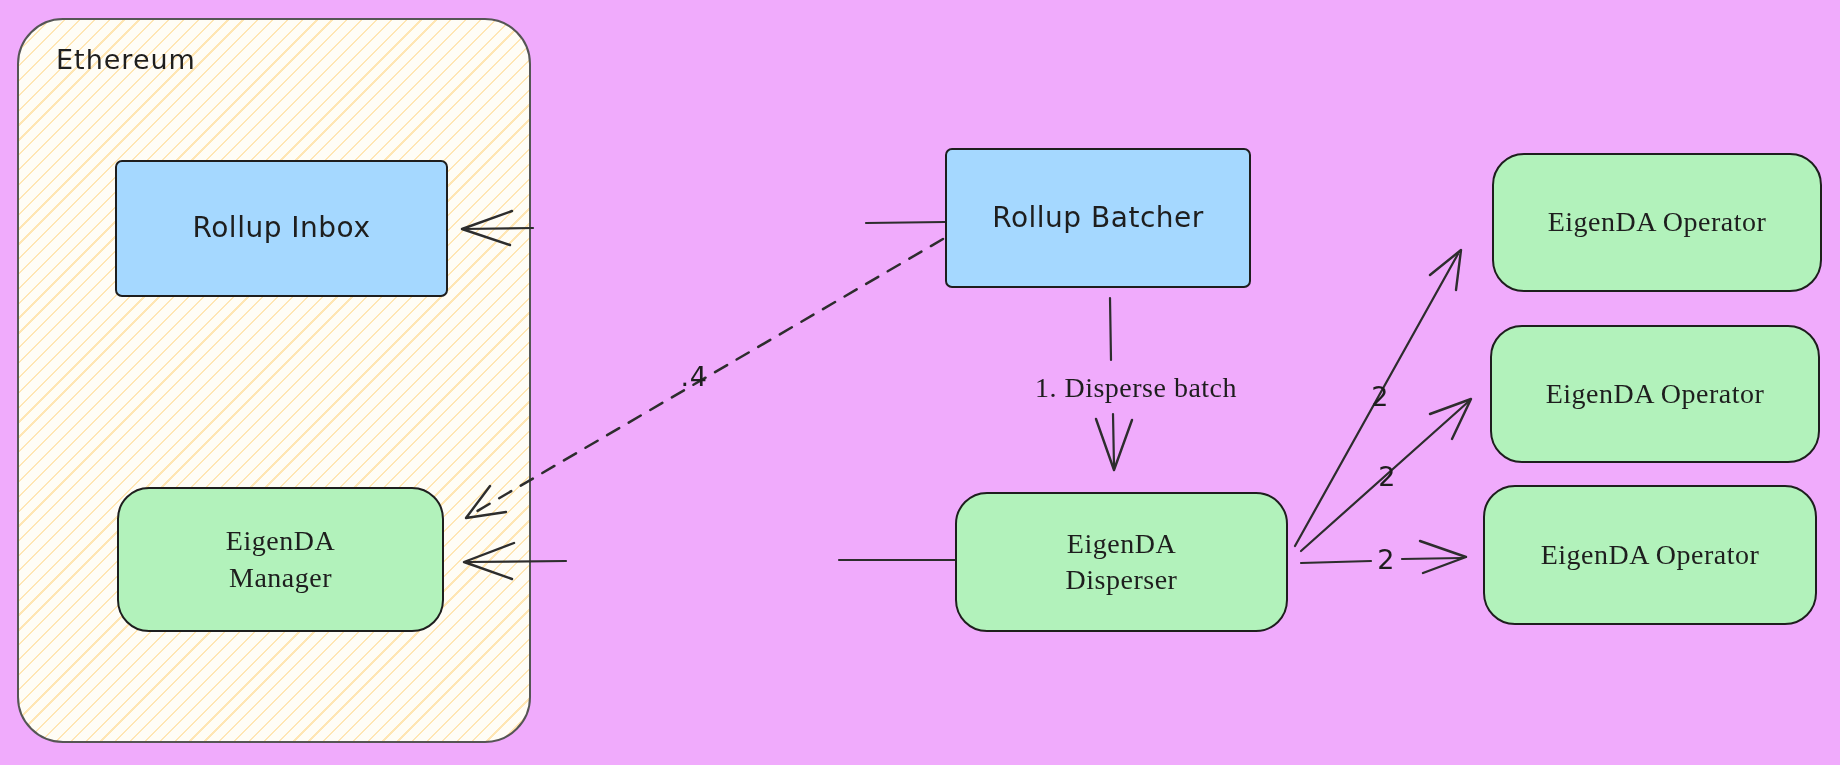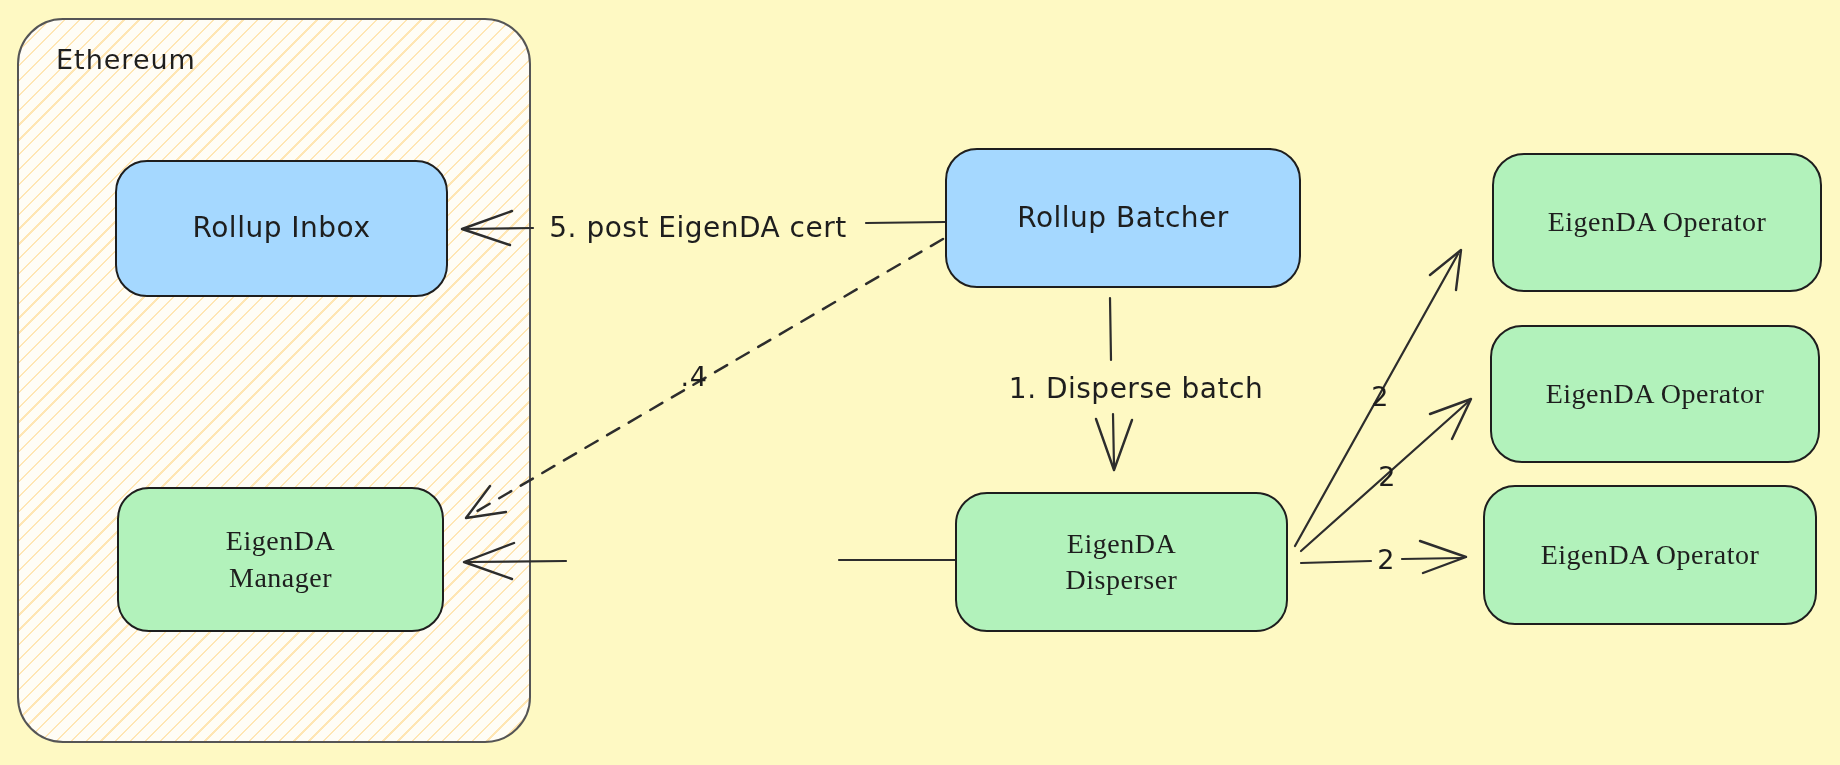--- a/index.html
+++ b/index.html
@@ -1,19 +1,19 @@
 <!DOCTYPE html>
 <html><head>
 <meta charset="utf-8">
 <style>
   html,body{margin:0;padding:0;background:#ffffff;}
   #canvas{
     position:relative;
     width:1840px;height:765px;
-    background:#fef9c3;
+    background:#f0abfc;
     font-family:"DejaVu Sans", sans-serif;
     color:#1e1e1e;
     overflow:hidden;
   }
   
   .eth-box{
     position:absolute;
     left:17px;top:18px;width:514px;height:725px;
     box-sizing:border-box;
     border:2.2px solid #555555;
@@ -37,24 +37,24 @@
     box-sizing:border-box;
     border:2.5px solid #1e1e1e;
     border-radius:32px;
     display:flex;align-items:center;justify-content:center;
     text-align:center;
     font-size:28px;
     letter-spacing:0.5px;
     line-height:1.3;
     white-space:pre-line;
   }
-  .node.blue{background:#a5d8ff;}
+  .node.blue{background:#a5d8ff;border-radius:7px;}
   .node.green{background:#b2f2bb;font-family:Liberation Serif, serif;}
   #n-rollup-inbox     {left:115px; top:160px; width:333px; height:137px;}
-  #n-rollup-batcher   {left:945px; top:148px; width:356px; height:140px;}
+  #n-rollup-batcher   {left:945px; top:148px; width:306px; height:140px;}
   #n-eigenda-manager  {left:117px; top:487px; width:327px; height:145px;}
   #n-eigenda-disperser{left:955px; top:492px; width:333px; height:140px;}
   #n-operator-1       {left:1492px;top:153px; width:330px; height:139px;}
   #n-operator-2       {left:1490px;top:325px; width:330px; height:138px;}
   #n-operator-3       {left:1483px;top:485px; width:334px; height:140px;}
   
   svg.edges{position:absolute;left:0;top:0;width:1840px;height:765px;pointer-events:none;}
   svg.edges path{fill:none;stroke:#2d2d2d;stroke-width:2.2;stroke-linecap:round;stroke-linejoin:round;}
   svg.edges path.head{stroke-width:2.4;}
   svg.edges path.dashed{stroke-dasharray:14 11;stroke-width:2.5;}
@@ -62,21 +62,21 @@
   .edge-label{
     position:absolute;
     display:flex;align-items:center;justify-content:center;
     font-size:28px;
     letter-spacing:0.5px;
     color:#1e1e1e;
     white-space:nowrap;
   }
   #el-post-cert{left:528px;top:205px;width:340px;height:44px;}
   #el-dashed-4 {left:666px;top:356px;width:56px; height:40px;font-size:27px;}
-  #el-disperse {left:978px;top:365px;width:316px;height:46px;}
+  #el-disperse {left:978px;top:365px;width:316px;height:46px;font-family:Liberation Serif, serif;}
   #el-confirm  {left:562px;top:537px;width:284px;height:44px;}
   #el-two-a{left:1362px;top:376px;width:36px;height:40px;font-size:27px;}
   #el-two-b{left:1369px;top:456px;width:36px;height:40px;font-size:27px;}
   #el-two-c{left:1368px;top:540px;width:36px;height:38px;font-size:27px;}
 </style>
 </head>
 <body>
 
 <div id="canvas">
 
@@ -114,20 +114,19 @@
   <div class="node blue" id="n-rollup-inbox">Rollup Inbox</div>
   <div class="node blue" id="n-rollup-batcher">Rollup Batcher</div>
   <div class="node green" id="n-eigenda-manager">EigenDA
 Manager</div>
   <div class="node green" id="n-eigenda-disperser">EigenDA
 Disperser</div>
   <div class="node green" id="n-operator-1">EigenDA Operator</div>
   <div class="node green" id="n-operator-2">EigenDA Operator</div>
   <div class="node green" id="n-operator-3">EigenDA Operator</div>
 
-  <div class="edge-label" id="el-post-cert">5. post EigenDA cert</div>
   <div class="edge-label" id="el-dashed-4">.4</div>
   <div class="edge-label" id="el-disperse">1. Disperse batch</div>
   <div class="edge-label" id="el-two-a">2</div>
   <div class="edge-label" id="el-two-b">2</div>
   <div class="edge-label" id="el-two-c">2</div>
 
 </div>
 
 </body></html>

